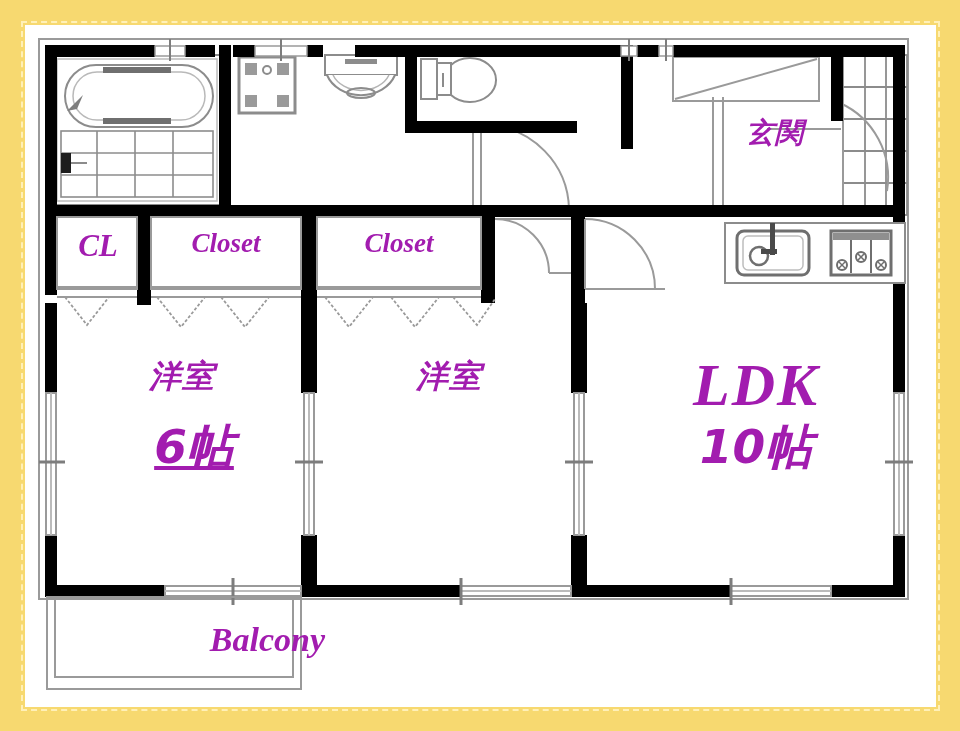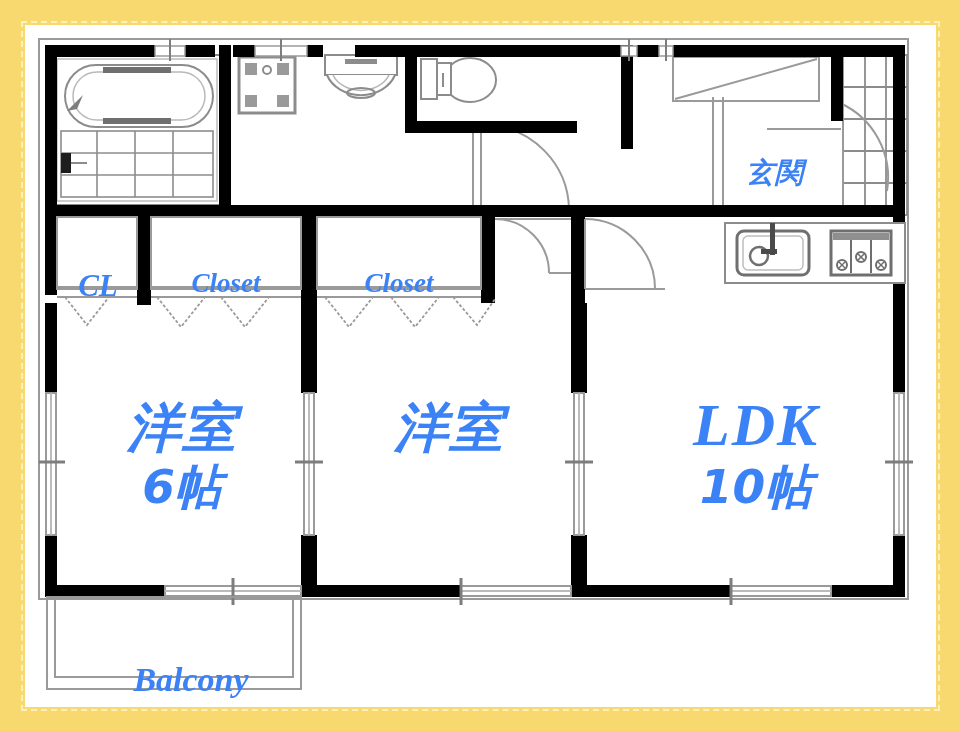--- a/index.html
+++ b/index.html
@@ -38,33 +38,32 @@
     position:absolute;
     left:0;top:0;
     width:911px;height:682px;
   }
   svg{display:block;}
   .lbl{
     position:absolute;
     font-family:"Liberation Serif", serif;
     font-style:italic;
     font-weight:700;
-    color:#3b82f6;
+    color:#a21caf;
     white-space:nowrap;
     line-height:1.02;
     text-align:center;
     user-select:none;
-    margin-top:40px;
   }
   .lbl-jp{
     font-family:"DejaVu Sans", sans-serif;
     font-style:italic;
     font-weight:700;
   }
-  .room-name{font-size:54px;letter-spacing:1px;}
+  .room-name{font-size:32px;letter-spacing:1px;}
   .room-size{font-size:47px;letter-spacing:0px;}
   .closet-lbl{font-size:27px;}
   .cl-lbl{font-size:31px;}
   .balcony-lbl{font-size:34px;}
   .genkan-lbl{
     font-family:"DejaVu Sans", sans-serif;
     font-style:italic;font-weight:700;
     font-size:28px;letter-spacing:1px;
   }
   .ldk-name{font-size:60px;font-style:italic;font-weight:700;letter-spacing:2px;}
@@ -361,23 +360,23 @@
 
     <div class="lbl cl-lbl" style="left:38px;top:205px;width:70px;">CL</div>
 
     <div class="lbl closet-lbl" style="left:128px;top:205px;width:146px;">Closet</div>
 
     <div class="lbl closet-lbl" style="left:294px;top:205px;width:160px;">Closet</div>
 
     <div class="lbl genkan-lbl" style="left:690px;top:94px;width:120px;">玄関</div>
 
     <div class="lbl lbl-jp room-name" style="left:52px;top:335px;width:210px;">洋室</div>
-    <div class="lbl lbl-jp room-size" style="left:52px;top:398px;width:210px;">6帖</div>
+    <div class="lbl lbl-jp room-size" style="left:64px;top:398px;width:210px;text-decoration:underline;">6帖</div>
 
     <div class="lbl lbl-jp room-name" style="left:312px;top:335px;width:224px;">洋室</div>
 
     <div class="lbl ldk-name" style="left:600px;top:330px;width:262px;">LDK</div>
     <div class="lbl lbl-jp room-size" style="left:600px;top:398px;width:262px;font-style:italic;">10帖</div>
 
-    <div class="lbl balcony-lbl" style="left:32px;top:598px;width:268px;">Balcony</div>
+    <div class="lbl balcony-lbl" style="left:32px;top:598px;width:268px;text-align:right;">Balcony</div>
 
   </div>
 </div>
 
 </body></html>

